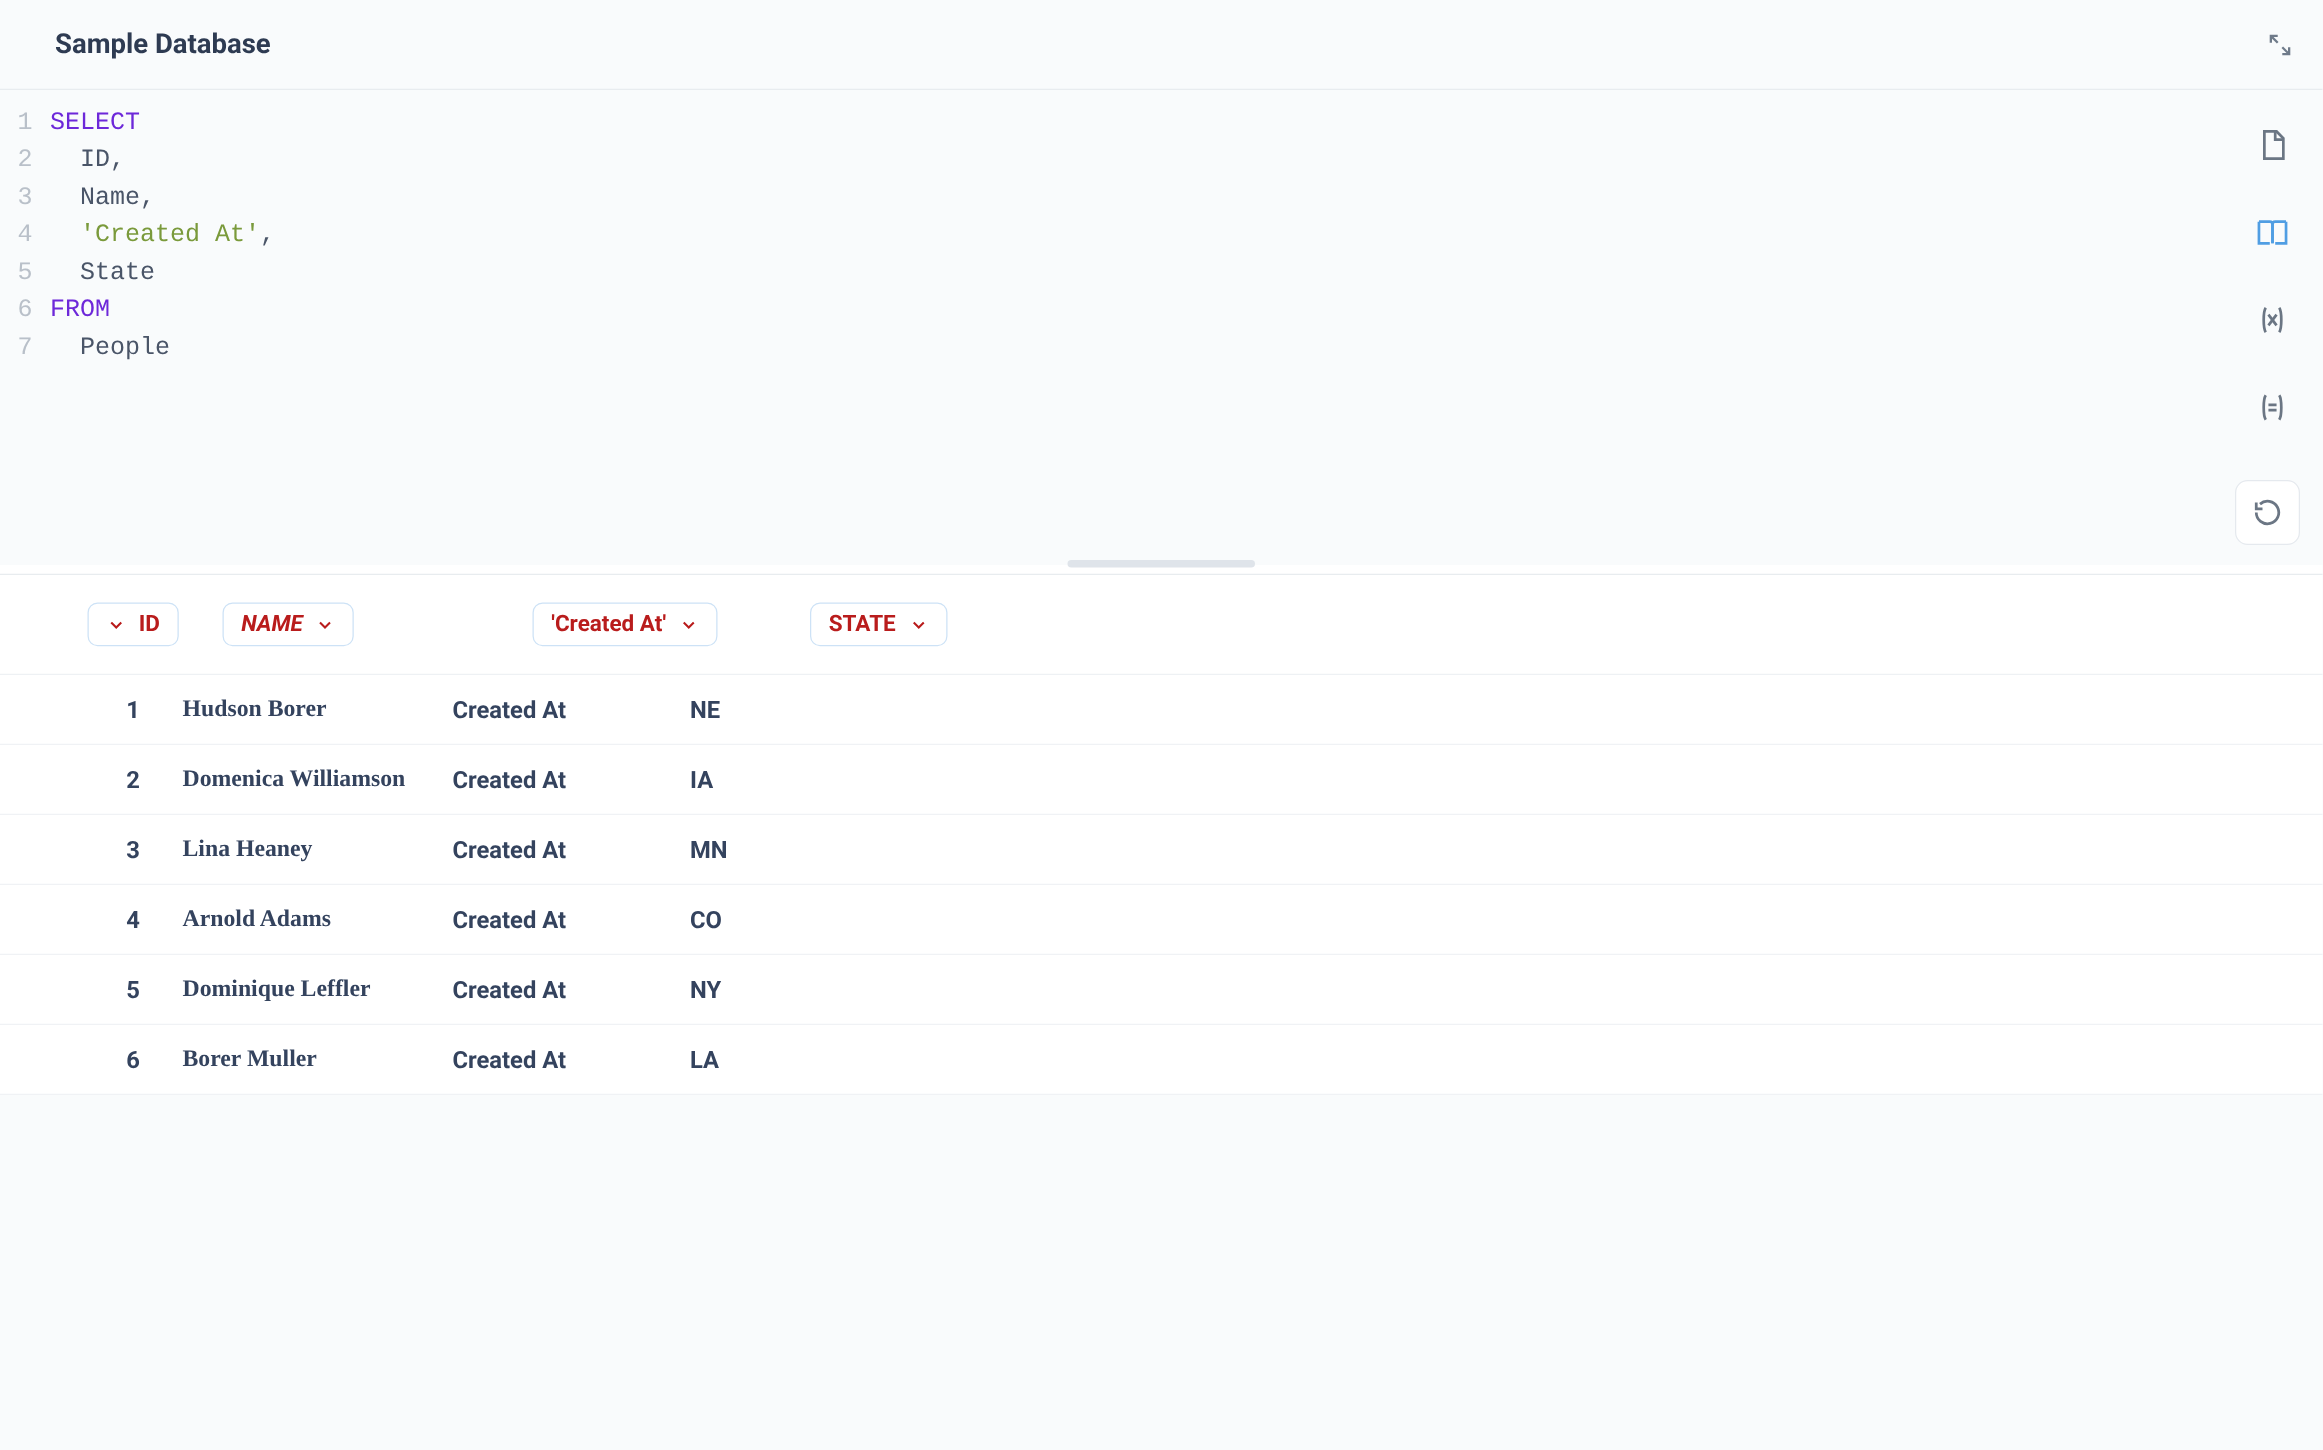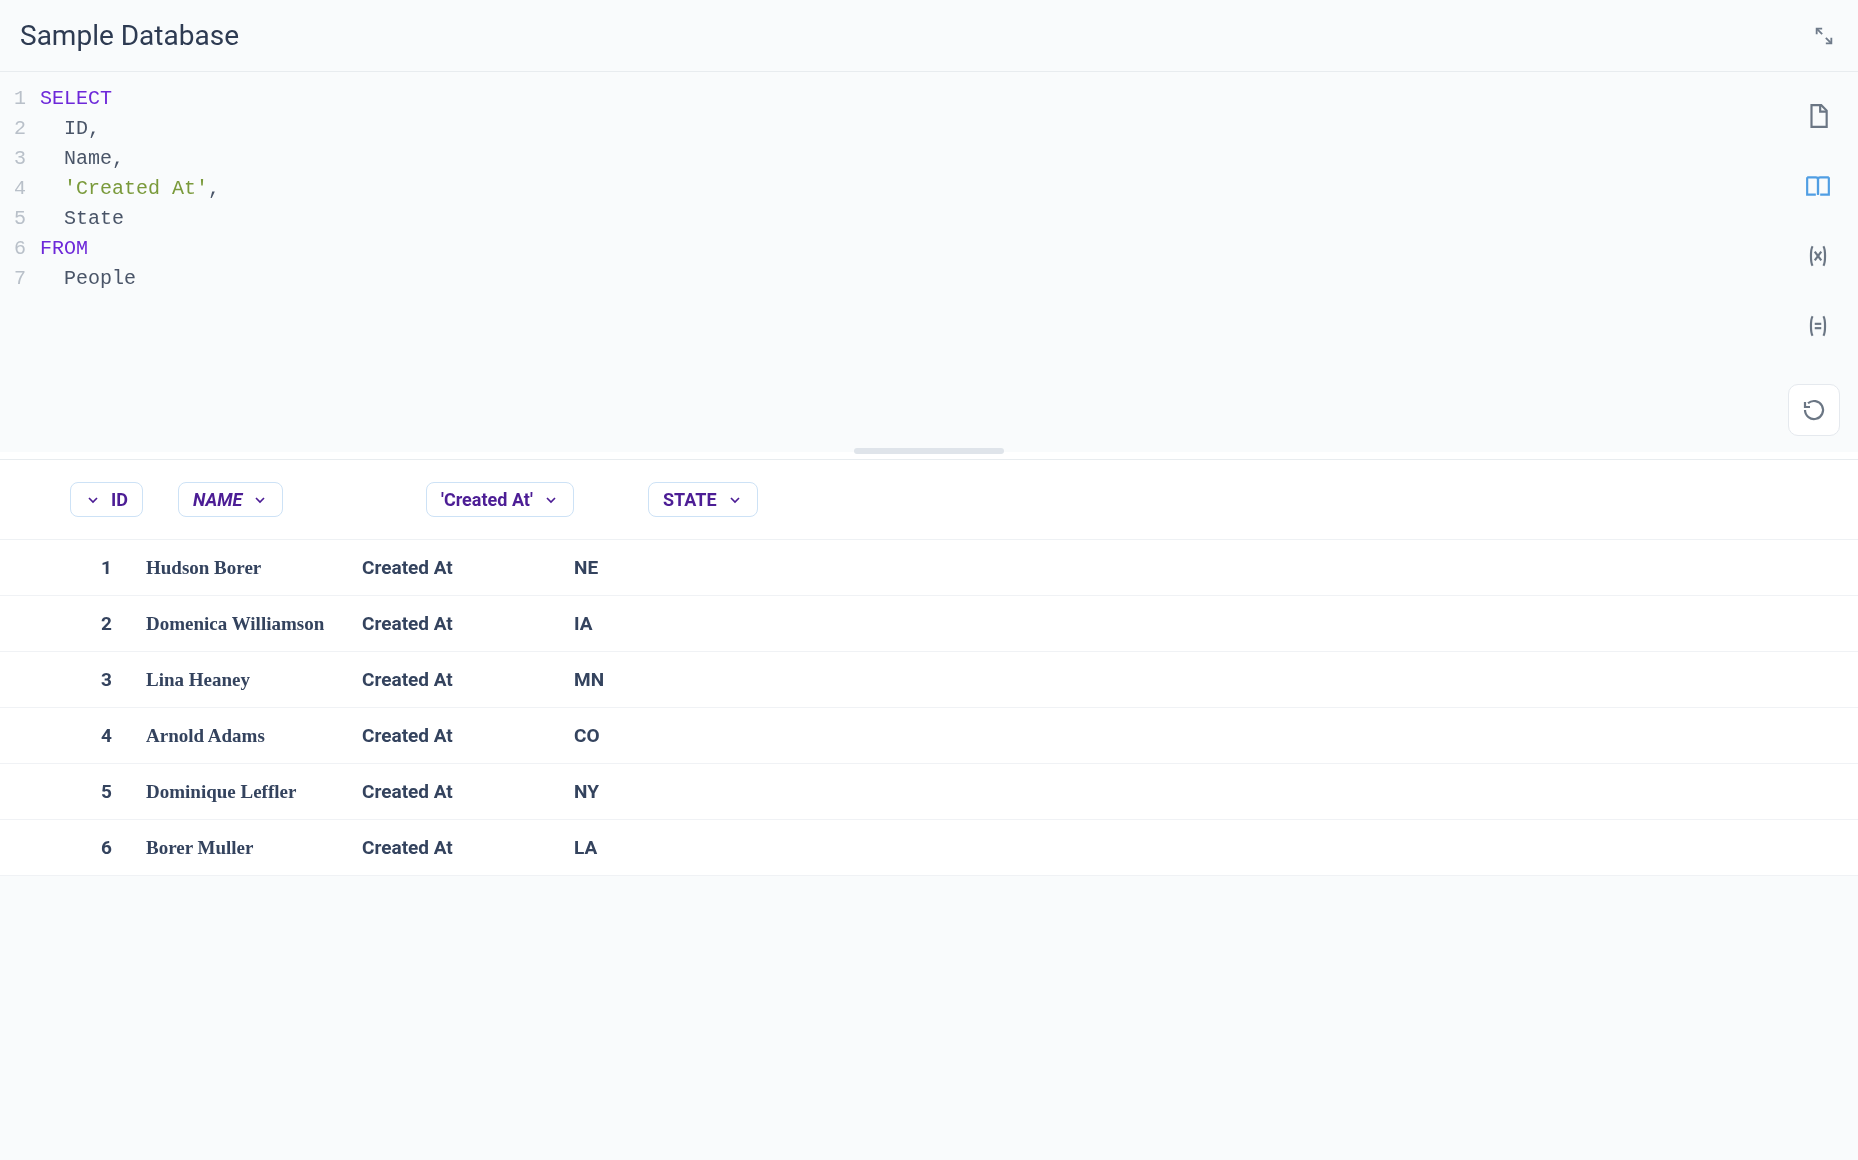--- a/index.html
+++ b/index.html
@@ -15,23 +15,24 @@
   
   .header {
     height: 72px;
     border-bottom: 1px solid #e8ecef;
     display: flex;
     align-items: center;
     justify-content: space-between;
     padding: 0 20px;
   }
   .header-title {
-    font-size: 28px;
-    font-weight: 400;
+    font-size: 22px;
+    font-weight: 700;
     color: #2e3b52;
+    margin-left: 24px;
   }
   .collapse-btn {
     width: 28px; height: 28px;
     display: flex; align-items: center; justify-content: center;
     cursor: pointer;
     color: #6f7b8a;
   }
 
   
   .editor-wrap {
@@ -123,21 +124,21 @@
     gap: 32px;
     border-bottom: 1px solid #eef1f4;
   }
   .col-pill {
     display: inline-flex;
     align-items: center;
     gap: 10px;
     border: 1px solid #cde2f6;
     border-radius: 8px;
     padding: 6px 14px;
-    color: #4c1d95;
+    color: #b91c1c;
     font-weight: 700;
     font-size: 18px;
     cursor: pointer;
     background: #fff;
   }
   .col-pill .chev { display:inline-flex; }
   .col-pill svg { width: 16px; height: 16px; }
 
   .rows { }
   .row {
@@ -145,21 +146,21 @@
     align-items: center;
     padding: 16px 0 16px 56px;
     border-bottom: 1px solid #f0f2f5;
     font-weight: 700;
     color: #34435e;
     font-size: 19px;
   }
   .cell-id { width: 90px; text-align: right; padding-right: 34px;}
   .cell-name { width: 216px; font-family: Liberation Serif, serif; }
   .cell-created { width: 190px; }
-  .cell-state { width: 120px; margin-left: 22px; }
+  .cell-state { width: 120px; }
 
   
   .hdr-group { display:flex; align-items:center; }
   .hdr-id    { width: 76px; display:flex; justify-content:flex-start; }
   .hdr-name  { width: 216px; display:flex; justify-content:flex-start;font-style:italic; }
   .hdr-created { width: 190px; display:flex; justify-content:flex-start; }
   .hdr-state { width: 140px; display:flex; justify-content:flex-start; }
 
 </style>
 </head>

